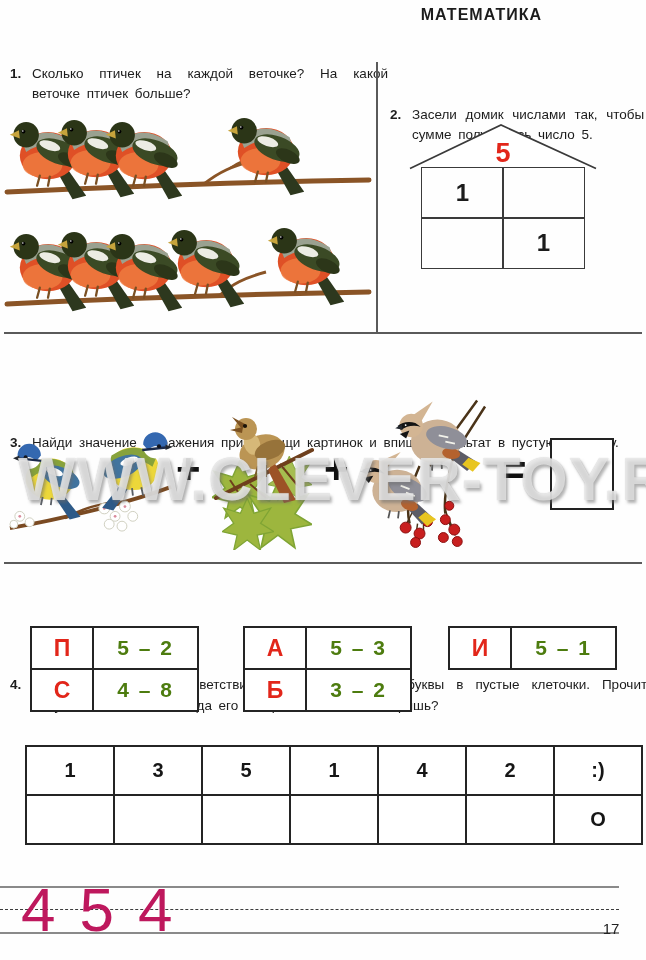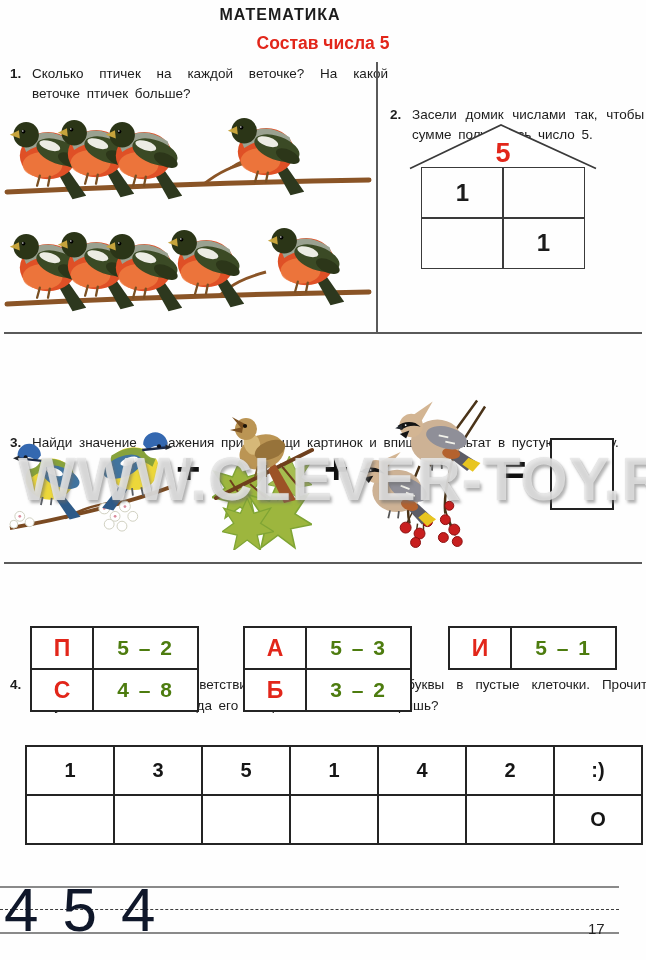--- a/index.html
+++ b/index.html
@@ -1,20 +1,20 @@
 <!DOCTYPE html>
 <html><head>
 <meta charset="utf-8">
 <style>
   html,body{margin:0;padding:0;background:#e8e8e8;}
   .page{position:relative;width:646px;height:960px;background:#fefefe;margin:0 auto;
         font-family:"Liberation Sans",sans-serif;color:#1c1c1c;overflow:hidden;}
   .abs{position:absolute;}
   .center{text-align:center;}
-  .title{top:6px;left:9px;width:542px;font-size:16px;font-weight:700;letter-spacing:1px;}
+  .title{top:6px;left:0;width:542px;font-size:16px;font-weight:700;letter-spacing:1px;text-align:right;}
   .subtitle{top:33px;left:0;width:646px;font-size:17.5px;font-weight:700;color:#e2261a;}
   .t{font-size:13.5px;line-height:1.5;text-align:justify;word-spacing:.22em;}
   .tbody{position:relative;padding-left:22px;}
   .tn{position:absolute;left:0;top:0;font-weight:700;}
   .vdiv{left:376px;top:62px;width:1.5px;height:270px;background:#5a5a5a;}
   .hdiv{left:4px;width:638px;height:1.6px;background:#5a5a5a;}
   
   .house-num{font-size:24px;font-weight:700;}
   .house-grid{display:grid;grid-template-columns:81px 81px;grid-template-rows:50px 50px;}
   .house-cell{border:1.6px solid #3a3a3a;display:flex;align-items:center;justify-content:center;margin:-0.8px;}
@@ -31,23 +31,23 @@
   td.lc{width:60px;height:40px;font-size:23px;font-weight:700;color:#e2261a;}
   td.le{width:103px;height:40px;font-size:21px;font-weight:700;color:#4d7c0f;letter-spacing:2px;}
   
   table.agrid{border-collapse:collapse;position:absolute;background:#fff;}
   table.agrid td{border:2px solid #242424;width:84px;height:45px;text-align:center;vertical-align:middle;
                  font-size:20px;font-weight:700;color:#161616;}
   td.red-letter{color:#e2261a;}
   
   .wline{left:0;top:886px;width:619px;height:44px;border-top:2px solid #8a8a8a;border-bottom:2px solid #8a8a8a;}
   .wline-mid{position:absolute;left:0;top:21px;width:100%;border-top:1.6px dashed #3c3c3c;}
-  .wdigits{left:4px;top:879px;font-size:62px;line-height:1;color:#0f172a;z-index:2;}
+  .wdigits{left:21px;top:879px;font-size:62px;line-height:1;color:#be185d;z-index:2;}
   .wdigits span{margin-right:24px;}
-  .pagenum{left:588px;top:920px;width:46px;text-align:left;font-size:15px;color:#222;}
+  .pagenum{left:588px;top:920px;width:46px;text-align:center;font-size:15px;color:#222;}
   svg{display:block;}
 </style>
 </head>
 <body>
 
 <div class="page">
 
   <svg width="0" height="0" style="position:absolute" aria-hidden="true">
     <defs>
       <symbol id="bullfinch" viewBox="0 0 110 100">
@@ -92,21 +92,20 @@
         <circle cx="14" cy="22.5" r="1" fill="#fff"></circle>
         <path d="M36,68 l-2,9 M46,69 l-1,8" stroke="#555" stroke-width="2"></path>
       </symbol>
       <symbol id="leaf" viewBox="0 0 62 64">
         <polygon points="30,0 38,18 58,12 46,30 62,40 42,44 46,62 30,50 14,62 18,44 0,40 14,30 2,12 22,18" fill="#9db63e" stroke="#7fa434" stroke-width="1.5"></polygon>
       </symbol>
     </defs>
   </svg>
 
   <div class="abs title center">МАТЕМАТИКА</div>
-  <div class="abs subtitle center">Состав числа 5</div>
 
   <div class="abs t tbody" style="left:10px;top:64px;width:356px;">
     <span class="tn">1.</span>
     <span>Сколько птичек на каждой веточке? На какой веточке птичек больше?</span>
   </div>
 
   <svg class="abs" style="left:4px;top:110px;" width="368" height="104" viewBox="0 0 368 104">
     <path d="M3,82 C90,78 240,72 365,70" stroke="#8a5426" stroke-width="5" fill="none" stroke-linecap="round"></path>
     <path d="M200,74 C215,62 228,56 252,50" stroke="#8a5426" stroke-width="3" fill="none"></path>
     <path d="M226,58 C236,51 248,47 260,45" stroke="#8a5426" stroke-width="2" fill="none"></path>

